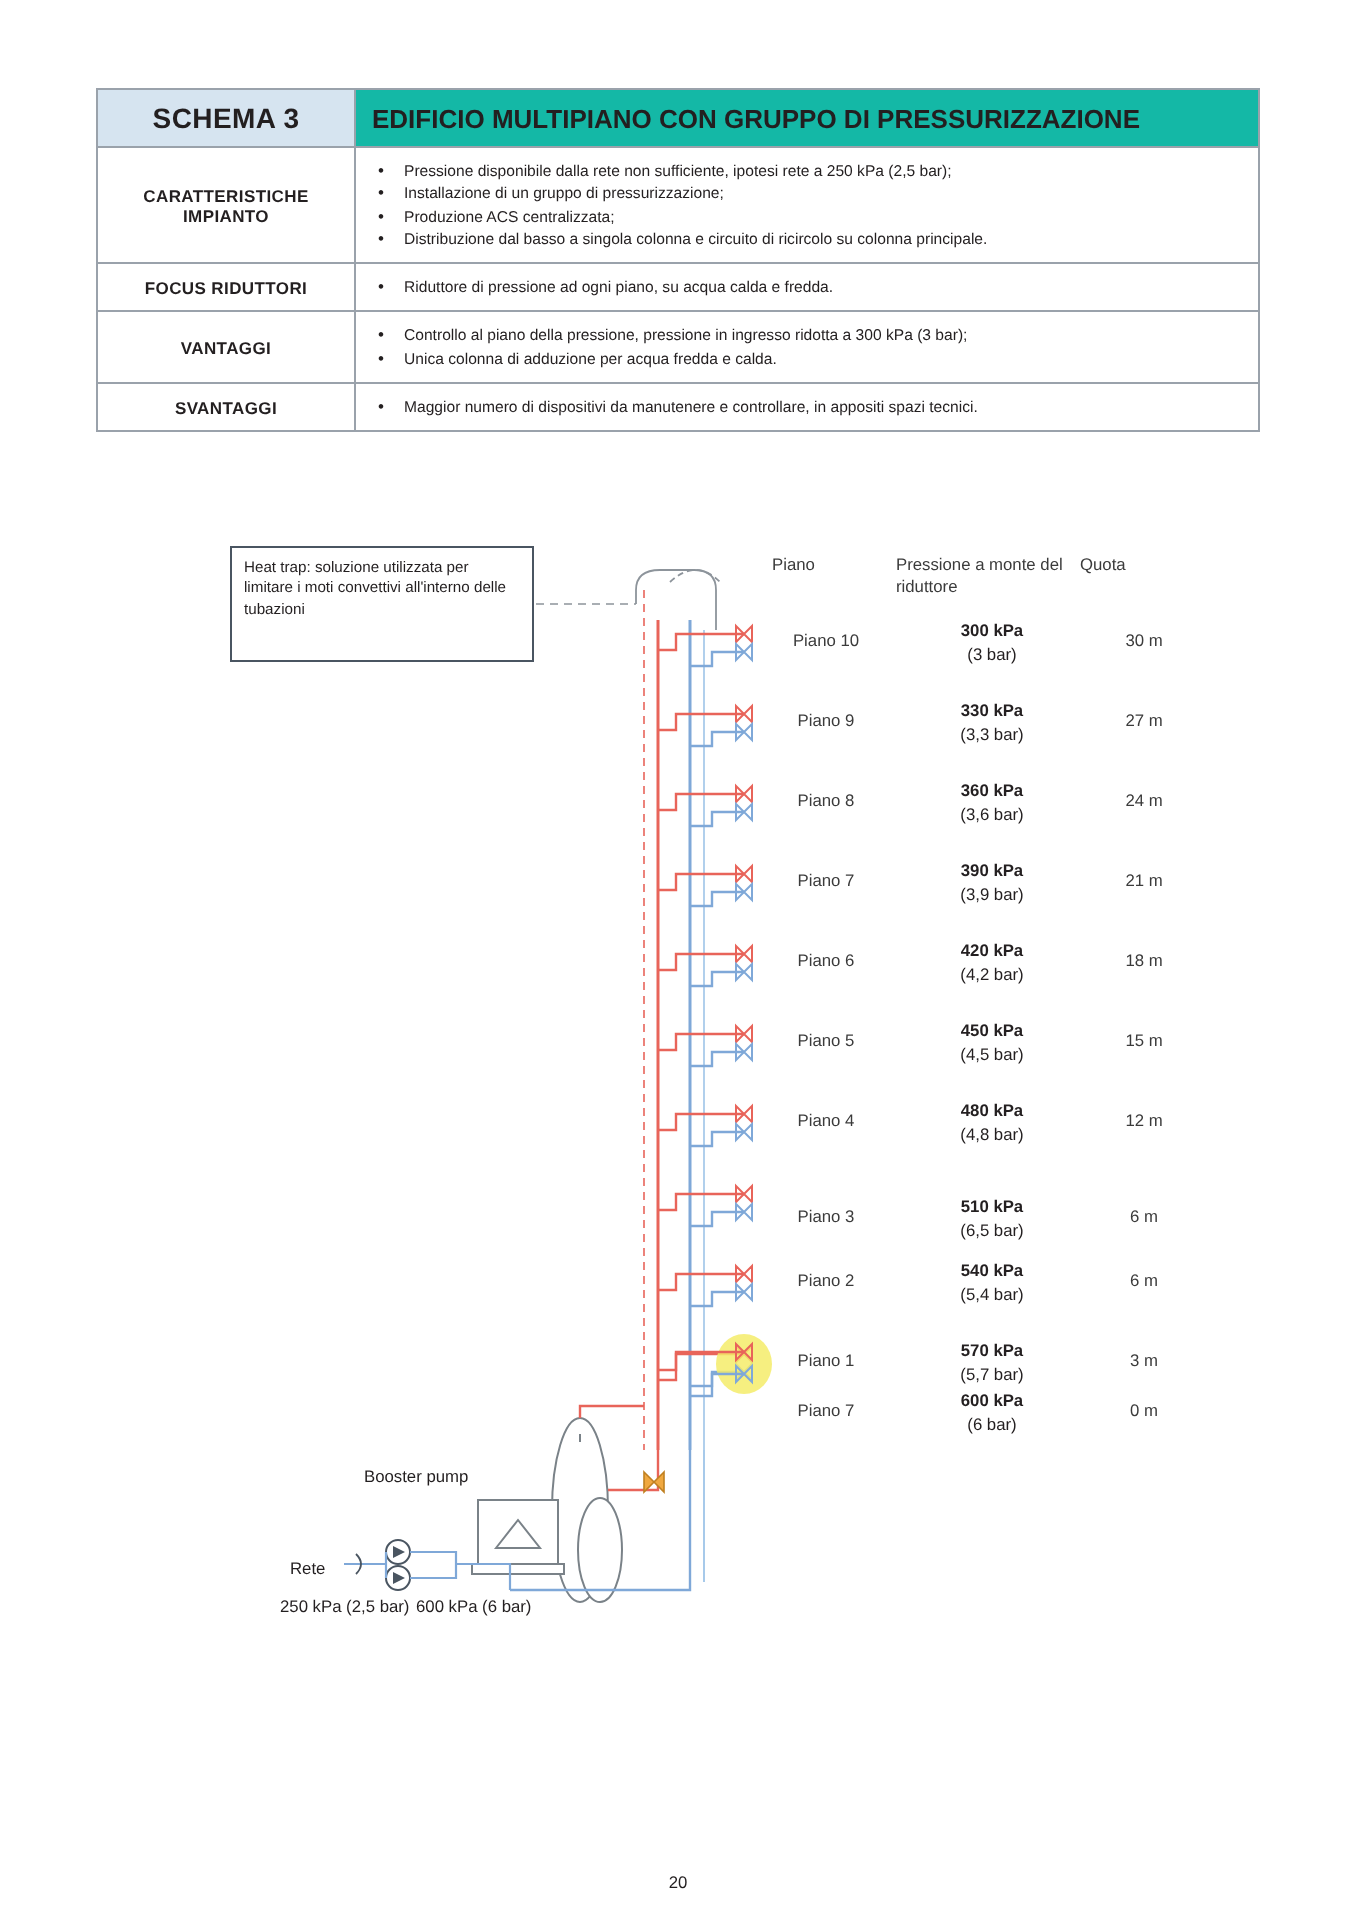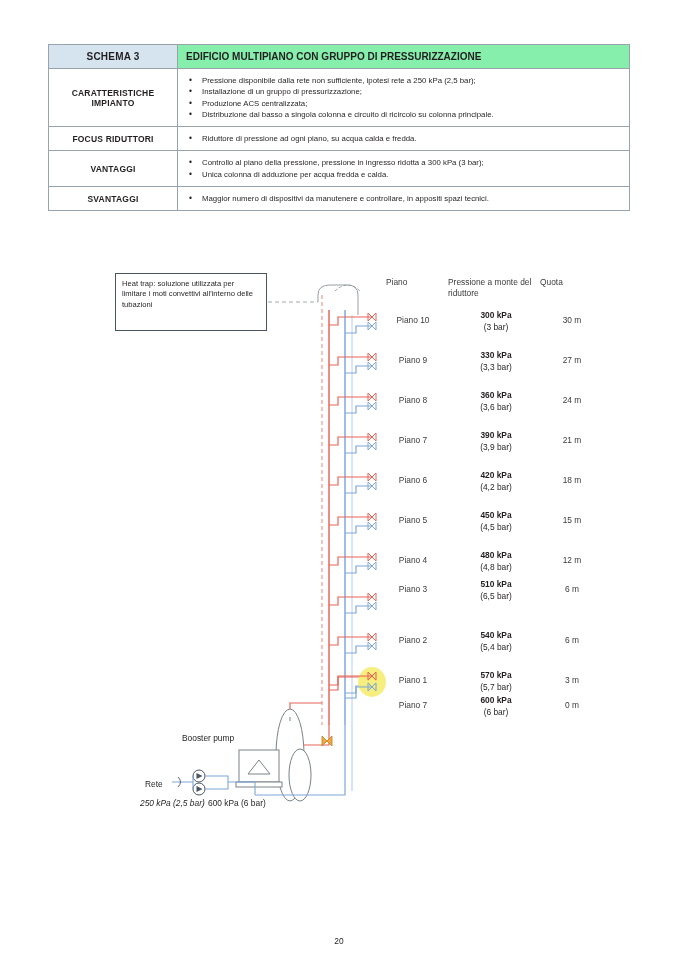--- a/index.html
+++ b/index.html
@@ -29,28 +29,28 @@
     table-layout: fixed;
   }
   table.schema td {
     border: 1px solid #9aa2ab;
     vertical-align: middle;
     padding: 6px 8px;
   }
   td.head-left {
     background: #d6e4f0;
     text-align: center;
-    font-size: 10px;
+    font-size: 14px;
     font-weight: bold;
     letter-spacing: 0.2px;
     width: 112px;
   }
   td.head-right {
-    background: #86efac;
-    font-size: 10px;
+    background: #14b8a6;
+    font-size: 13px;
     font-weight: bold;
     padding-left: 10px;
   }
   td.row-label {
     text-align: center;
     font-size: 8.5px;
     font-weight: bold;
     letter-spacing: 0.2px;
     width: 112px;
   }
@@ -156,21 +156,21 @@
 
   
   .lbl {
     position: absolute;
     font-size: 8.4px;
     color: #231f20;
     line-height: 1.35;
   }
   .lbl-booster { left: 182px; top: 478px; width: 70px; }
   .lbl-rete { left: 145px; top: 524px; }
-  .lbl-rete-val { left: 140px; top: 543px; text-align: right; font-style: italic; }
+  .lbl-rete-val { left: 140px; top: 543px; text-align: right; }
   .lbl-pump-val { left: 208px; top: 543px; text-align: right; }
 
   
   .page-num {
     position: absolute;
     left: 0;
     top: 936px;
     width: 678px;
     text-align: center;
     font-size: 8.4px;
@@ -423,21 +423,21 @@
 
   <div class="floor-row" style="top:296px">
     <span class="f-name">Piano 4</span>
     <span class="f-press">
       <span class="kpa">480 kPa</span><br>
       <span>(4,8 bar)</span>
     </span>
     <span class="f-quota">12 m</span>
   </div>
 
-  <div class="floor-row" style="top:325px">
+  <div class="floor-row" style="top:344px">
     <span class="f-name">Piano 3</span>
     <span class="f-press">
       <span class="kpa">510 kPa</span><br>
       <span>(6,5 bar)</span>
     </span>
     <span class="f-quota">6 m</span>
   </div>
 
   <div class="floor-row" style="top:376px">
     <span class="f-name">Piano 2</span>

